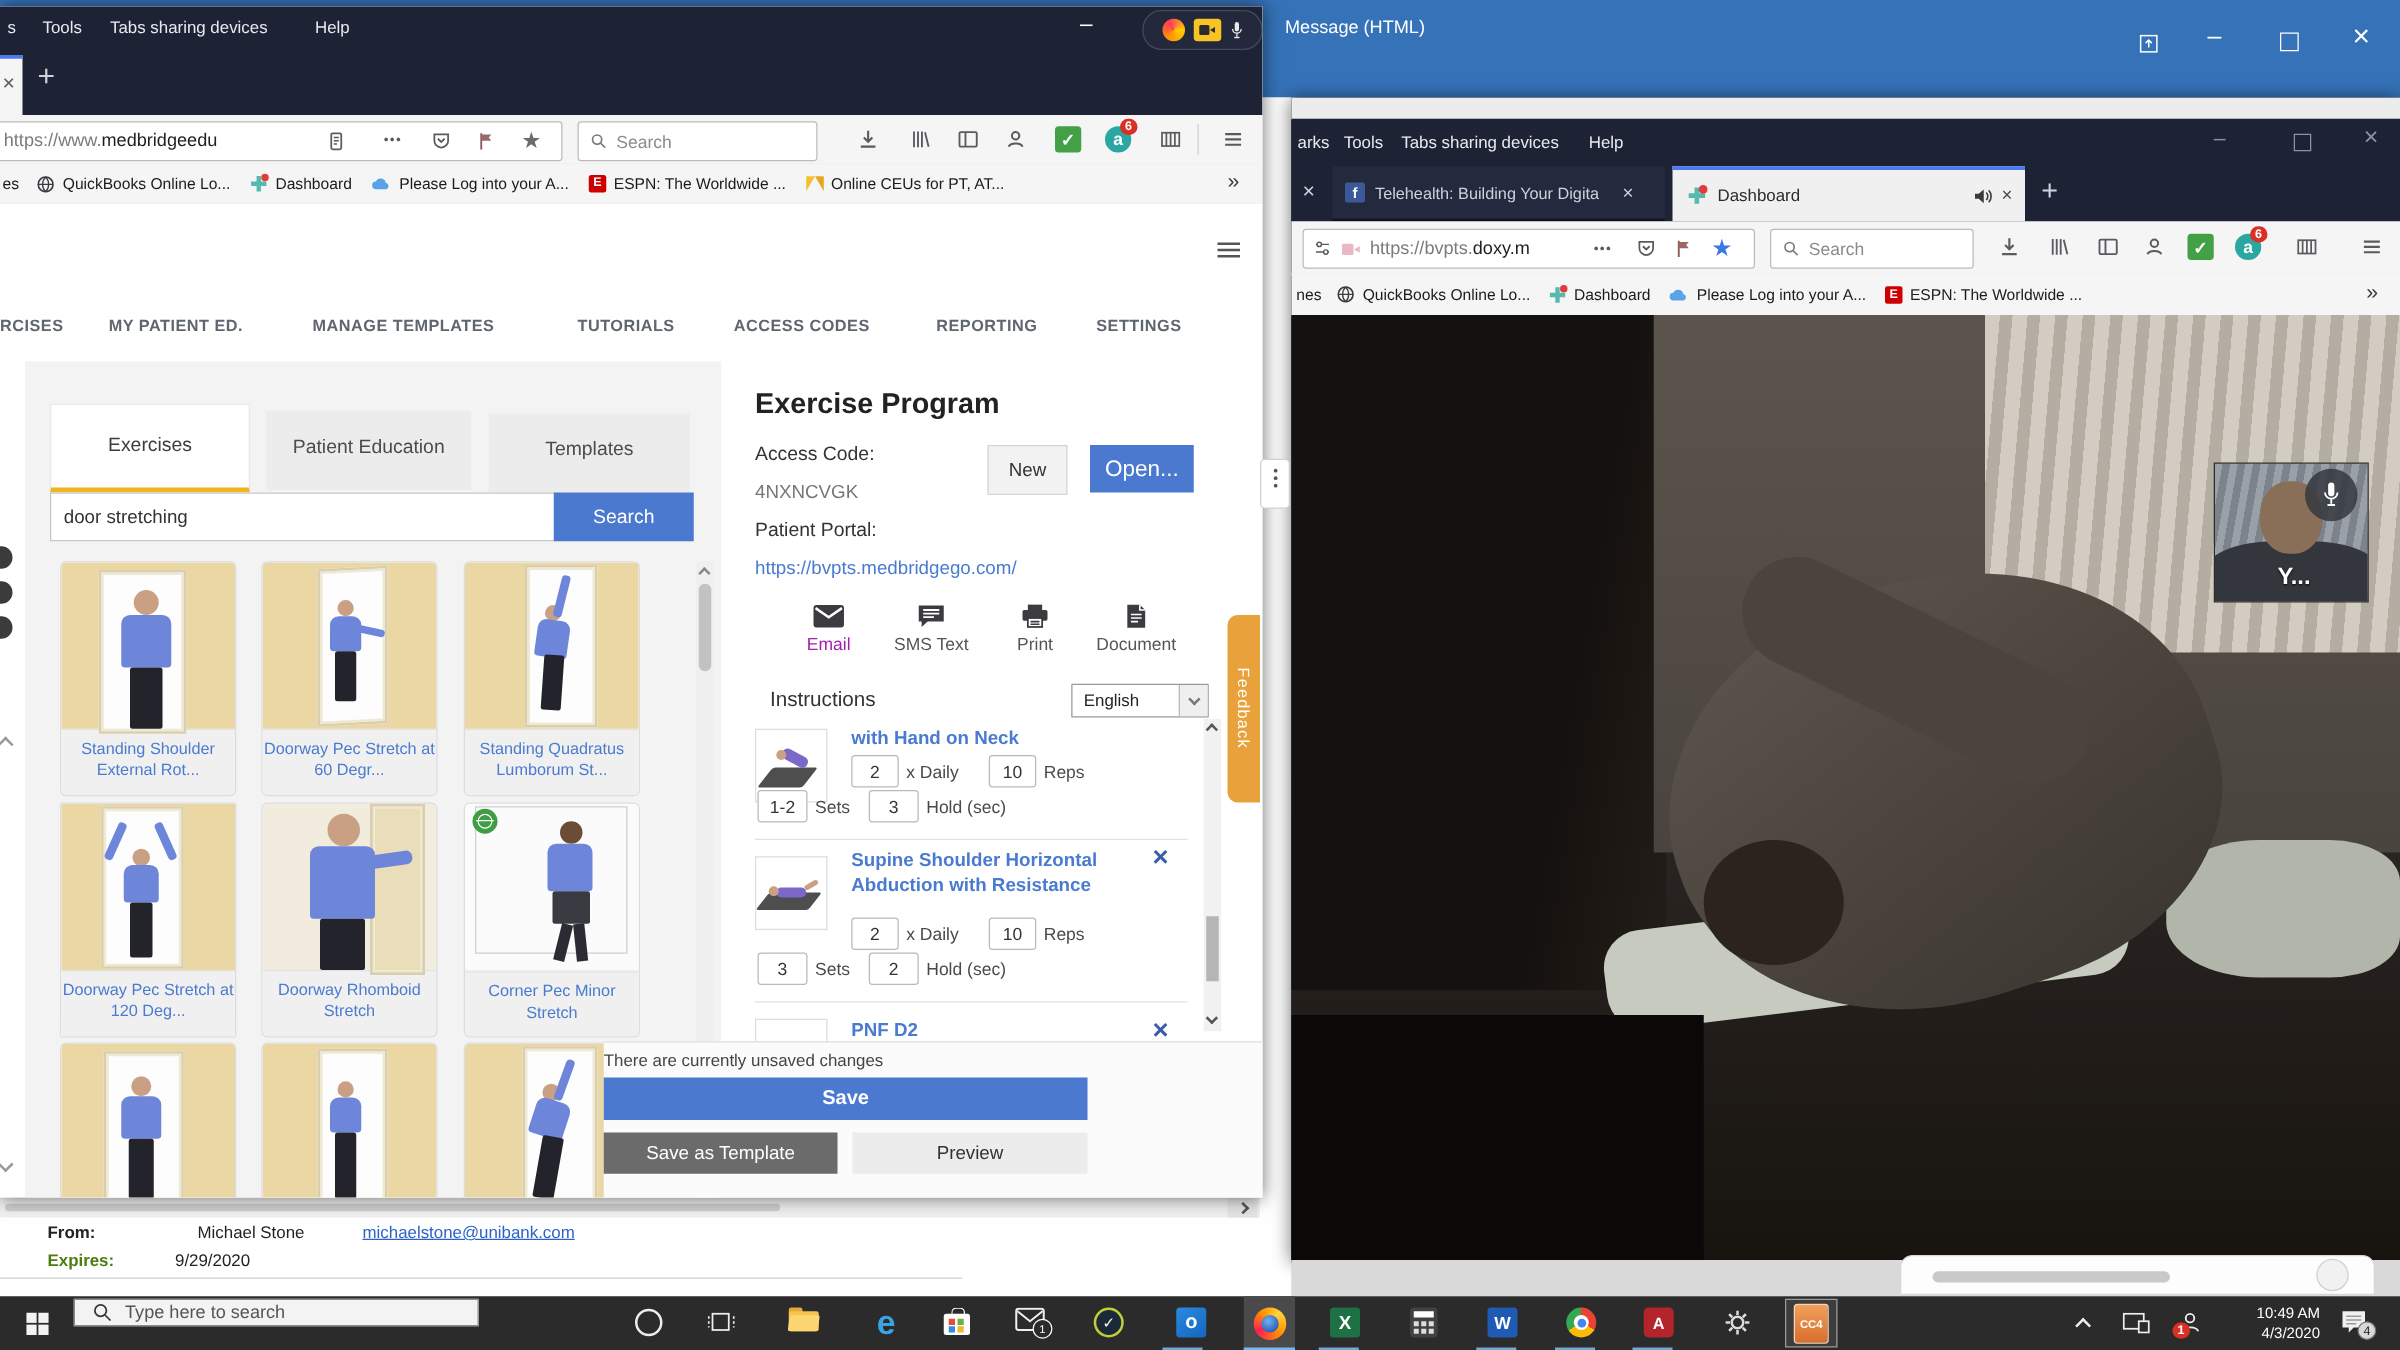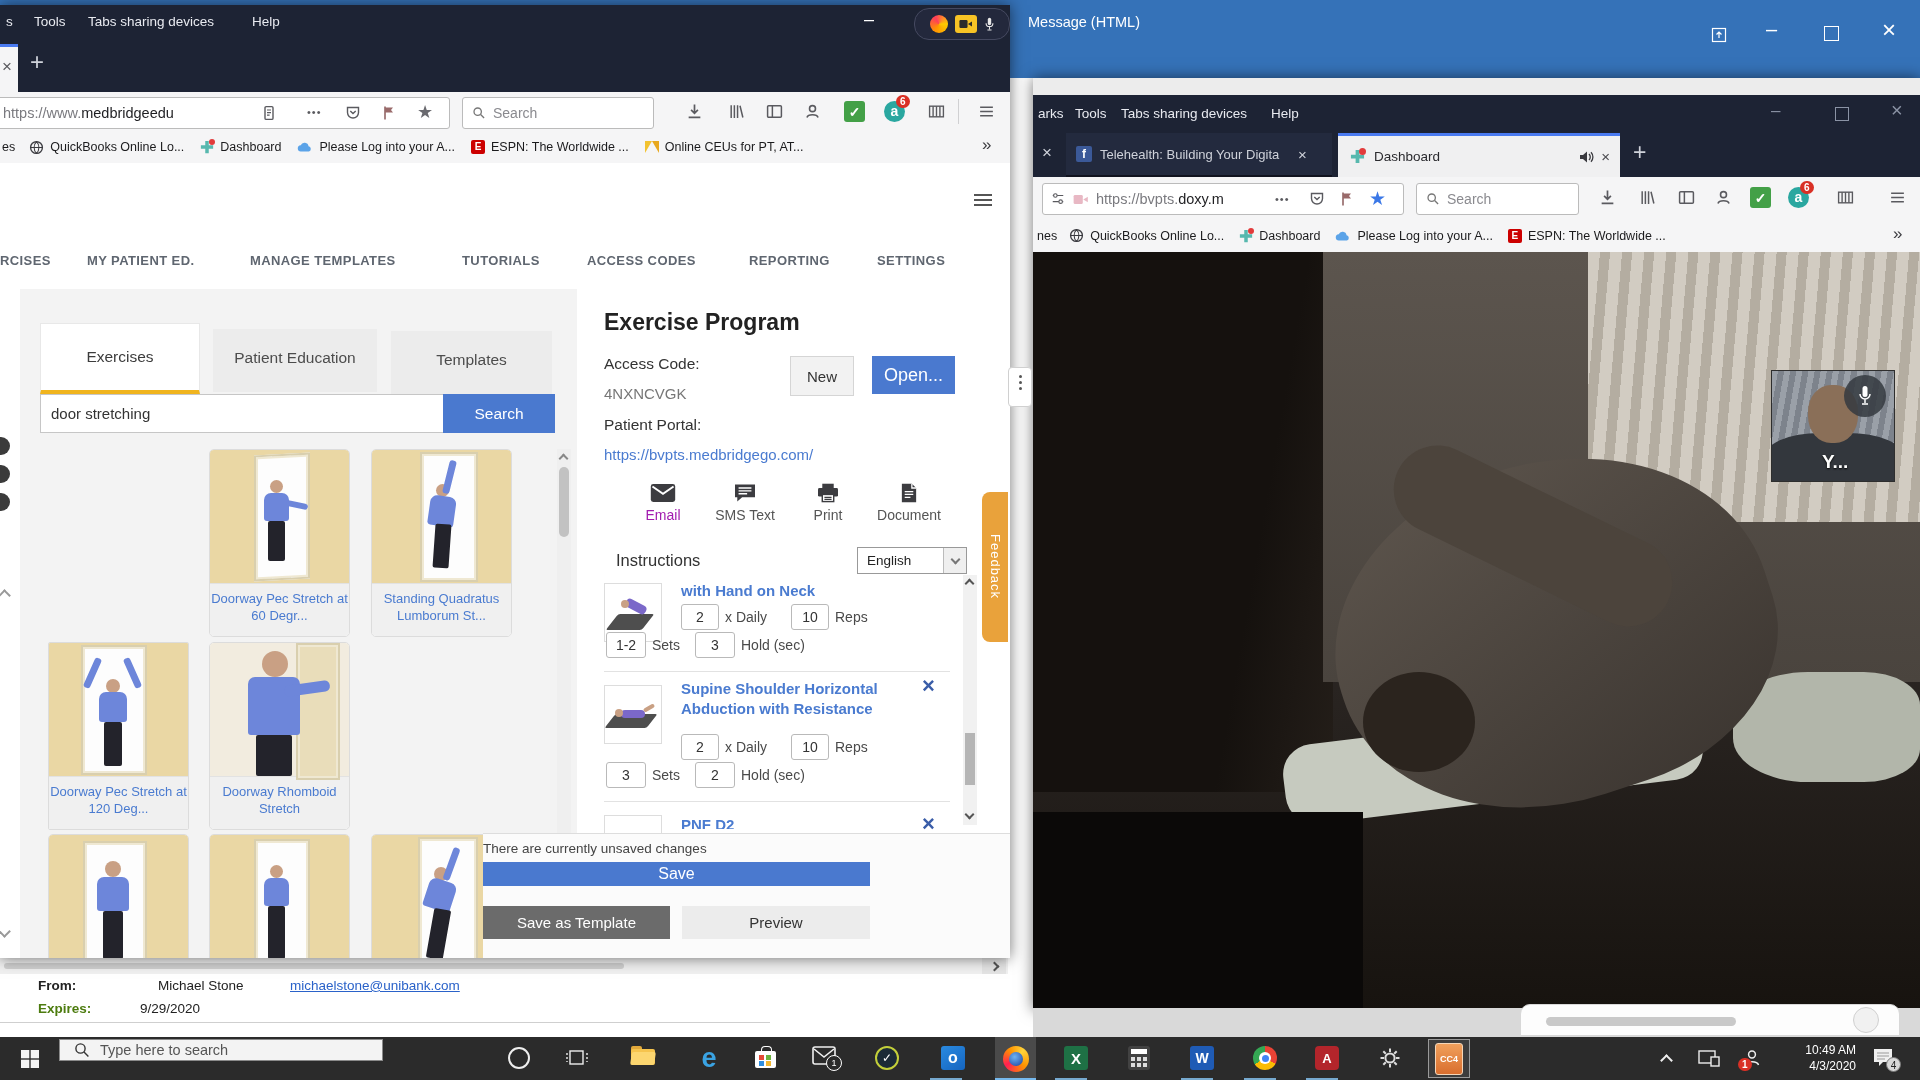--- a/index.html
+++ b/index.html
@@ -210,20 +210,29 @@
         <span class="tx" style="position:absolute;left:0;right:0;top:20px;text-align:center;font-size:15.5px;color:#4c4c4c;">Patient Education</span>
       </div>
       <div class="a" style="left:391px;top:168px;width:161px;height:63px;background:#ececec;">
         <span class="tx" style="position:absolute;left:0;right:0;top:20px;text-align:center;font-size:15.5px;color:#4c4c4c;">Templates</span>
       </div>
       <input class="a" readonly="" style="left: 40px; top: 231px; width: 393px; height: 37px; border: 1px solid rgb(198, 198, 198); font-size: 15px; color: rgb(51, 51, 51); padding: 0px 0px 0px 10px; outline: none; font-family: &quot;Liberation Sans&quot;, sans-serif;" value="door stretching">
       <div class="a ic" style="left:443px;top:231px;width:112px;height:39px;background:#4a79cf;color:#fff;font-size:15.5px;">
           <span>Search</span>
         </div>
 
+      <div class="a" style="left:48px;top:286px;width:139px;height:186px;background:#fff;border:1px solid #dcdcdc;border-radius:5px;overflow:hidden;">
+        <div style="position:relative;height:133px;background:#ead7a4;">
+          <div class="door a" style="left:30px;top:6px;width:66px;height:127px;"></div>
+          <div class="a head" style="left:58px;top:22px;width:20px;height:20px;"></div>
+          <div class="a shirt" style="left:48px;top:42px;width:40px;height:42px;"></div>
+          <div class="a pants" style="left:55px;top:84px;width:26px;height:49px;"></div>
+        </div>
+        <div class="cardlbl" style="height:53px;box-sizing:border-box;">Standing Shoulder External Rot...</div>
+      </div>
       <div class="a" style="left:209px;top:286px;width:139px;height:186px;background:#fff;border:1px solid #dcdcdc;border-radius:5px;overflow:hidden;">
         <div style="position:relative;height:133px;background:#ead7a4;">
           <div class="door a" style="left:44px;top:4px;width:52px;height:122px;transform:skewY(-3deg);"></div>
           <div class="a head" style="left:60px;top:30px;width:13px;height:13px;"></div>
           <div class="a shirt" style="left:54px;top:43px;width:25px;height:28px;"></div>
           <div class="a pants" style="left:58px;top:71px;width:17px;height:40px;"></div>
           <div class="a" style="left:76px;top:52px;width:22px;height:6px;background:#6d86da;border-radius:3px;transform:rotate(12deg);"></div>
         </div>
         <div class="cardlbl" style="height:53px;box-sizing:border-box;">Doorway Pec Stretch at 60 Degr...</div>
       </div>
@@ -251,20 +260,35 @@
       </div>
       <div class="a" style="left:209px;top:479px;width:139px;height:186px;background:#fff;border:1px solid #dcdcdc;border-radius:5px;overflow:hidden;">
         <div style="position:relative;height:133px;background:#f2ecdf;">
           <div class="door a" style="left:86px;top:0;width:40px;height:133px;background:#e9ddba;"></div>
           <div class="a head" style="left:52px;top:8px;width:26px;height:26px;"></div>
           <div class="a shirt" style="left:38px;top:34px;width:52px;height:58px;"></div>
           <div class="a pants" style="left:46px;top:92px;width:36px;height:41px;"></div>
           <div class="a" style="left:74px;top:40px;width:46px;height:11px;background:#6d86da;border-radius:5px;transform:rotate(-8deg);"></div>
         </div>
         <div class="cardlbl" style="height:53px;box-sizing:border-box;">Doorway Rhomboid Stretch</div>
+      </div>
+      <div class="a" style="left:371px;top:479px;width:139px;height:186px;background:#fff;border:1px solid #dcdcdc;border-radius:5px;overflow:hidden;">
+        <div style="position:relative;height:133px;background:#fbfbfb;border-bottom:1px solid #eee;">
+          <div class="a" style="left:8px;top:2px;width:120px;height:116px;border:1px solid #cfcfcf;"></div>
+          <div class="a" style="left:6px;top:4px;width:20px;height:20px;border-radius:50%;background:#3f9d44;">
+              <span style="position:absolute;left:4px;top:4px;width:12px;height:12px;border:1.4px solid #fff;border-radius:50%;box-sizing:border-box;"></span>
+              <span style="position:absolute;left:3px;top:9px;width:14px;height:1.4px;background:#fff;"></span>
+            </div>
+          <div class="a head" style="left:76px;top:14px;width:18px;height:18px;background:#6b4c35;"></div>
+          <div class="a shirt" style="left:66px;top:32px;width:36px;height:38px;"></div>
+          <div class="a" style="left:70px;top:70px;width:30px;height:26px;background:#3a3a42;border-radius:2px;"></div>
+          <div class="a" style="left:74px;top:96px;width:9px;height:30px;background:#2b2b33;transform:rotate(14deg);"></div>
+          <div class="a" style="left:88px;top:96px;width:9px;height:30px;background:#2b2b33;transform:rotate(-6deg);"></div>
+        </div>
+        <div class="cardlbl" style="height:53px;box-sizing:border-box;">Corner Pec Minor Stretch</div>
       </div>
 
       <div class="a" style="left:48px;top:671px;width:139px;height:124px;background:#fff;border:1px solid #dcdcdc;border-radius:5px 5px 0 0;overflow:hidden;">
         <div style="position:relative;height:124px;background:#ead7a4;">
           <div class="door a" style="left:34px;top:6px;width:60px;height:118px;"></div>
           <div class="a head" style="left:56px;top:26px;width:16px;height:16px;"></div>
           <div class="a shirt" style="left:48px;top:42px;width:32px;height:34px;"></div>
           <div class="a pants" style="left:54px;top:76px;width:20px;height:48px;"></div>
         </div>
       </div>
@@ -397,21 +421,21 @@
         <div class="a" style="left:2px;top:158px;width:10px;height:52px;background:#b5b5b5;"></div>
         <span class="chev dn a" style="left:3px;top:236px;width:5px;height:5px;border-color:#555;"></span>
       </div>
 
       <div class="a ic" style="left:982px;top:329px;width:26px;height:150px;background:#e9a23b;border-radius:8px 0 0 8px;">
         <span style="writing-mode:vertical-rl;color:#fff;font-size:13px;letter-spacing:1px;">Feedback</span>
       </div>
 
       <div class="a" style="left:483px;top:670px;width:527px;height:125px;background:#fbfbfb;border-top:1px solid #ddd;">
         <span class="a tx" style="left:0;top:7px;font-size:13.5px;color:#444;">There are currently unsaved changes</span>
-        <div class="a ic" style="left:0;top:28px;width:387px;height:24px;background:#4a79cf;color:#fff;font-size:16px;">
+        <div class="a ic" style="left:0;top:28px;width:387px;height:34px;background:#4a79cf;color:#fff;font-size:16px;font-weight:bold;">
             <span>Save</span>
           </div>
         <div class="a ic" style="left:0;top:72px;width:187px;height:33px;background:#6b6b6b;color:#fff;font-size:15px;">
             <span>Save as Template</span>
           </div>
         <div class="a ic" style="left:199px;top:72px;width:188px;height:33px;background:#ececec;color:#333;font-size:15px;">
             <span>Preview</span>
           </div>
       </div>
     </div>

